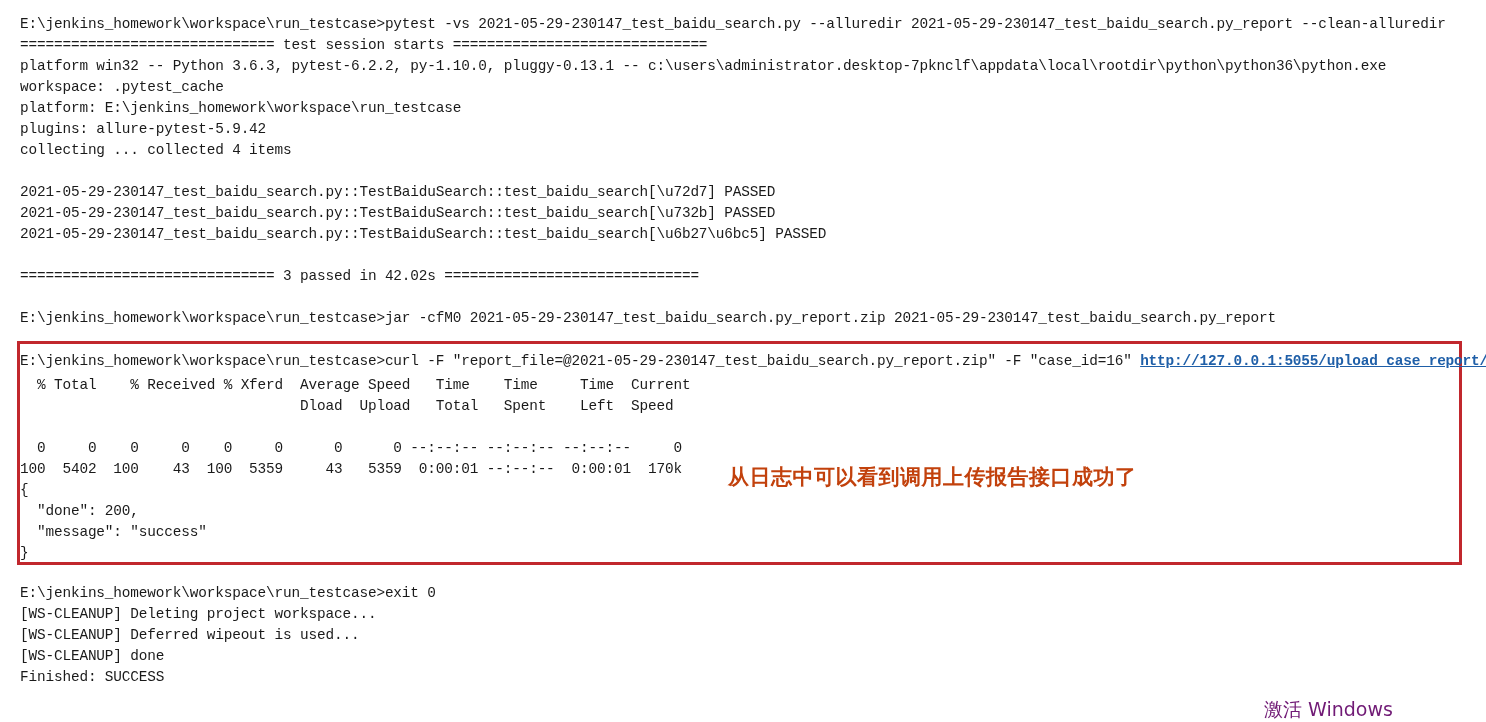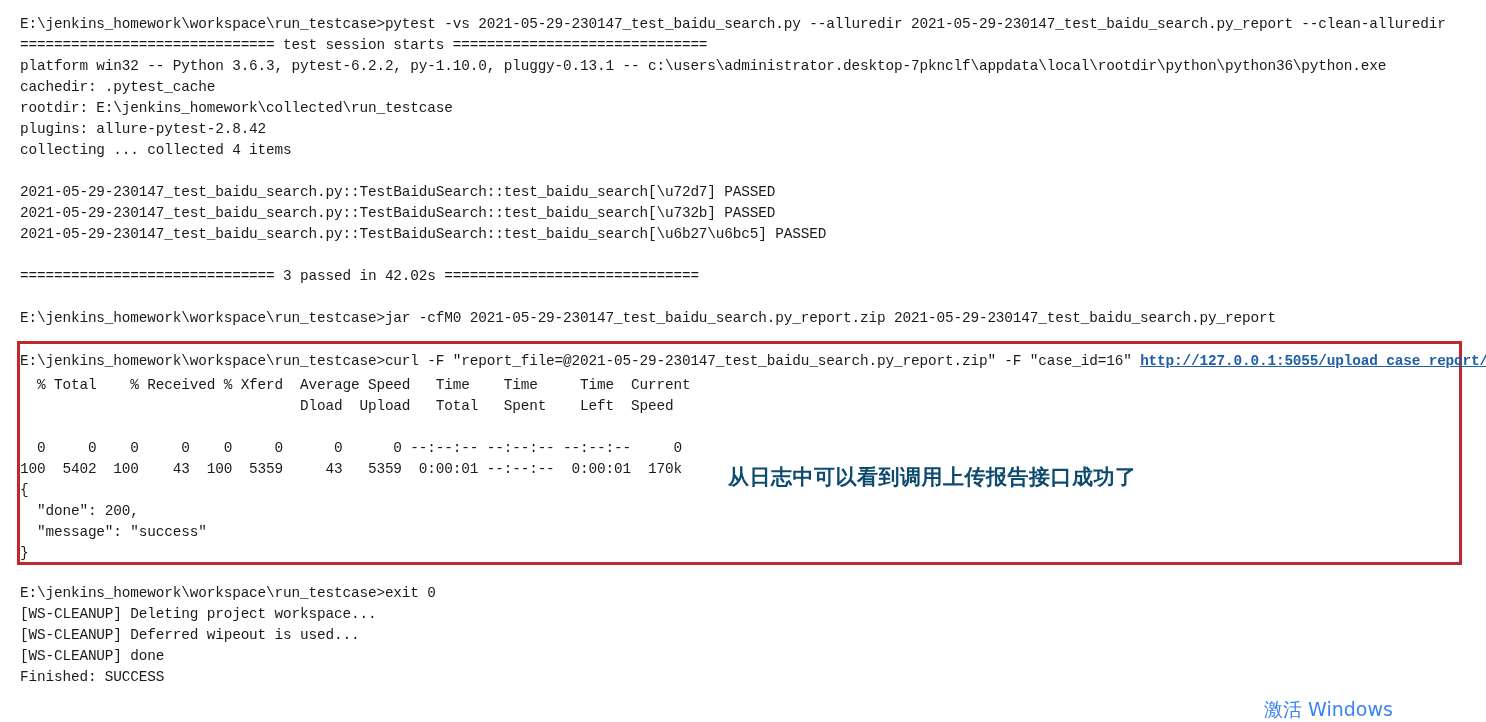--- a/index.html
+++ b/index.html
@@ -50,50 +50,50 @@
   .link {
     color: #1f5fa8;
     font-weight: bold;
     text-decoration: underline;
   }
 
   .annotation {
     position: absolute;
     left: 728px;
     top: 463px;
-    color: #0c4a6e;
+    color: #c2410c;
     font-family: "DejaVu Sans", "Liberation Sans", sans-serif;
     font-size: 21px;
     font-weight: bold;
     white-space: nowrap;
     letter-spacing: 0.5px;
   }
 
   .watermark {
     position: absolute;
     left: 1264px;
     top: 697px;
-    color: #3b82f6;
+    color: #701a75;
     font-family: "DejaVu Sans", "Liberation Sans", sans-serif;
     font-size: 19px;
     font-weight: normal;
     white-space: nowrap;
   }
 </style>
 </head>
 <body>
 
 <div class="console">
 
   <div class="line" style="top:14px">E:\jenkins_homework\workspace\run_testcase&gt;pytest -vs 2021-05-29-230147_test_baidu_search.py --alluredir 2021-05-29-230147_test_baidu_search.py_report --clean-alluredir</div>
   <div class="line" style="top:35px">============================== test session starts ==============================</div>
   <div class="line" style="top:56px">platform win32 -- Python 3.6.3, pytest-6.2.2, py-1.10.0, pluggy-0.13.1 -- c:\users\administrator.desktop-7pknclf\appdata\local\rootdir\python\python36\python.exe</div>
-  <div class="line" style="top:77px">cachedir: .pytest_cache</div>
-  <div class="line" style="top:98px">rootdir: E:\jenkins_homework\collected\run_testcase</div>
-  <div class="line" style="top:119px">plugins: allure-pytest-2.8.42</div>
+  <div class="line" style="top:77px">workspace: .pytest_cache</div>
+  <div class="line" style="top:98px">platform: E:\jenkins_homework\workspace\run_testcase</div>
+  <div class="line" style="top:119px">plugins: allure-pytest-5.9.42</div>
   <div class="line" style="top:140px">collecting ... collected 4 items</div>
   <div class="line" style="top:182px">2021-05-29-230147_test_baidu_search.py::TestBaiduSearch::test_baidu_search[\u72d7] PASSED</div>
   <div class="line" style="top:203px">2021-05-29-230147_test_baidu_search.py::TestBaiduSearch::test_baidu_search[\u732b] PASSED</div>
   <div class="line" style="top:224px">2021-05-29-230147_test_baidu_search.py::TestBaiduSearch::test_baidu_search[\u6b27\u6bc5] PASSED</div>
   <div class="line" style="top:266px">============================== 3 passed in 42.02s ==============================</div>
   <div class="line" style="top:308px">E:\jenkins_homework\workspace\run_testcase&gt;jar -cfM0 2021-05-29-230147_test_baidu_search.py_report.zip 2021-05-29-230147_test_baidu_search.py_report</div>
 
   <div class="redbox"></div>
 
   <div class="line" style="top:351px"><span>E:\jenkins_homework\workspace\run_testcase&gt;curl -F ″report_file=@2021-05-29-230147_test_baidu_search.py_report.zip″ -F ″case_id=16″ </span><span class="link">http://127.0.0.1:5055/upload_case_report/</span></div>

